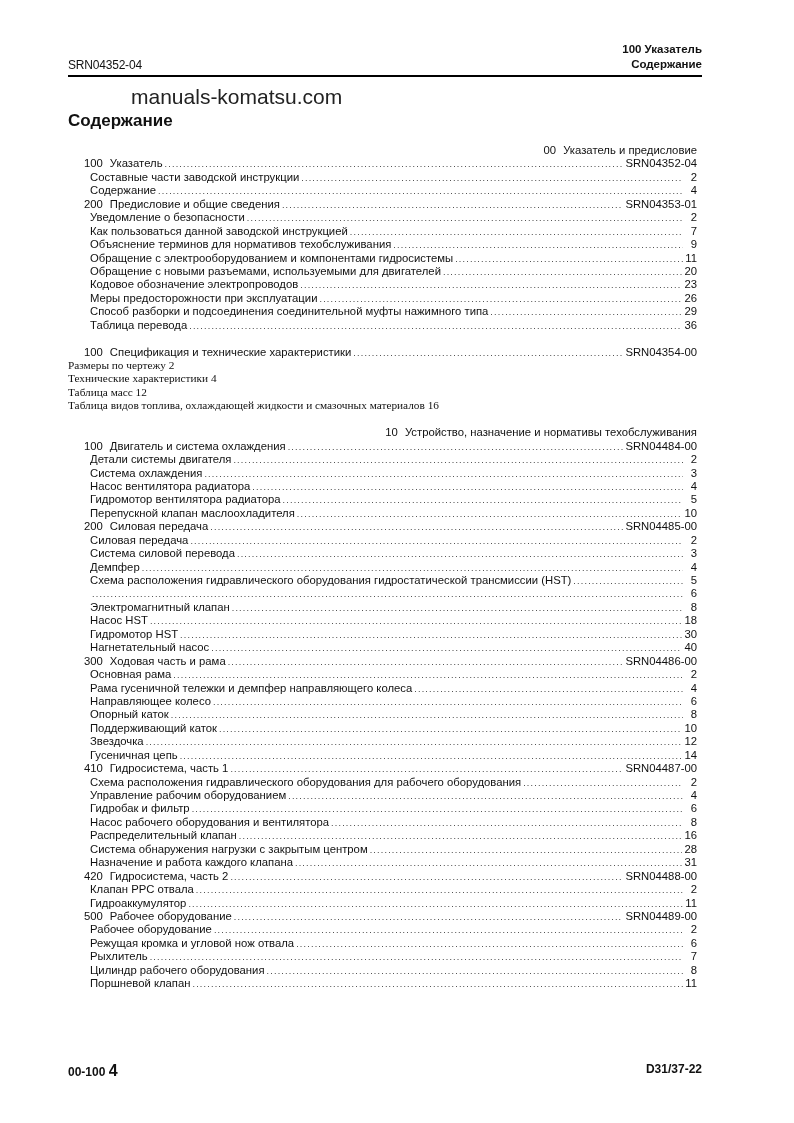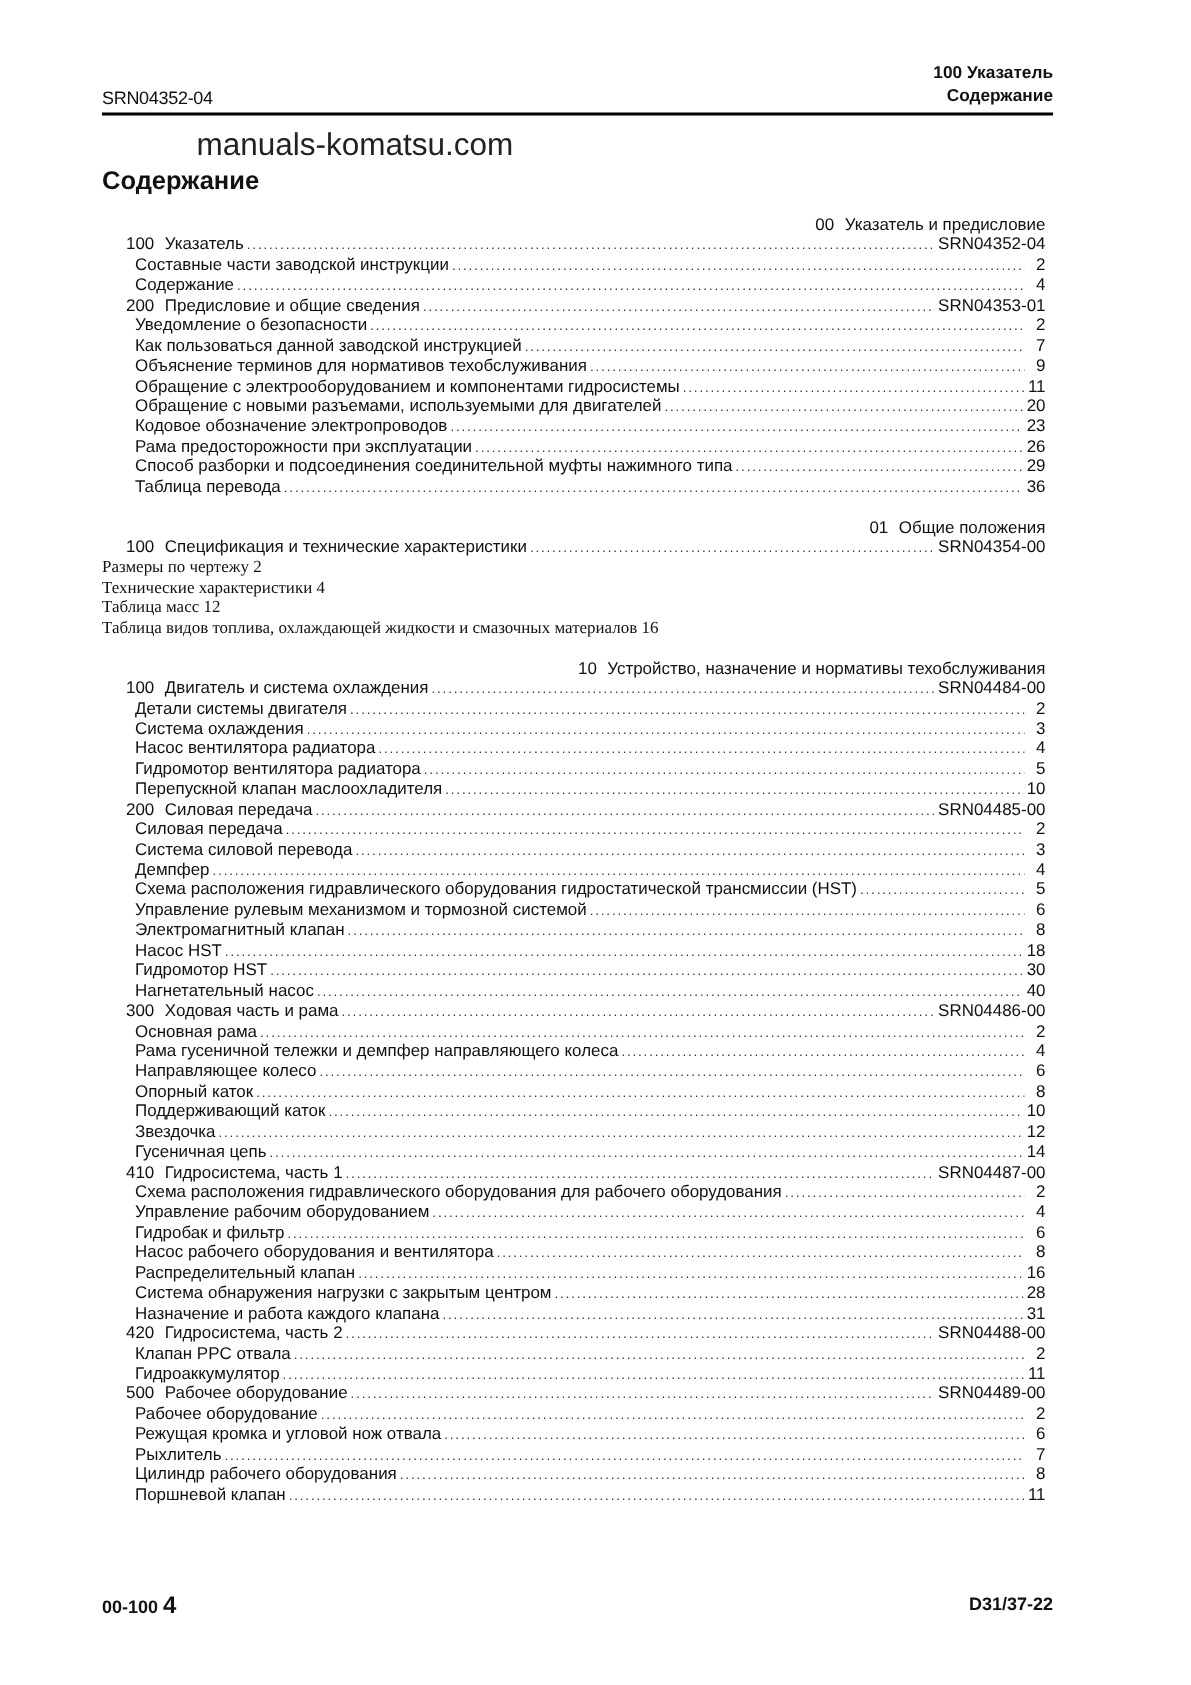--- a/index.html
+++ b/index.html
@@ -87,38 +87,35 @@
       <span class="lbl"><span>Обращение с новыми разъемами, используемыми для двигателей</span></span>
       <span class="dots"></span>
       <span class="pg">20</span>
     </div>
     <div class="row lvl2">
       <span class="lbl"><span>Кодовое обозначение электропроводов</span></span>
       <span class="dots"></span>
       <span class="pg">23</span>
     </div>
     <div class="row lvl2">
-      <span class="lbl"><span>Рама предосторожности при эксплуатации</span></span>
+      <span class="lbl"><span>Меры предосторожности при эксплуатации</span></span>
       <span class="dots"></span>
       <span class="pg">26</span>
     </div>
     <div class="row lvl2">
       <span class="lbl"><span>Способ разборки и подсоединения соединительной муфты нажимного типа</span></span>
       <span class="dots"></span>
       <span class="pg">29</span>
     </div>
     <div class="row lvl2">
       <span class="lbl"><span>Таблица перевода</span></span>
       <span class="dots"></span>
       <span class="pg">36</span>
     </div>
     <div class="gap"></div>
-    <div class="row lvl0">
-      <span class="lbl"><span class="num">01</span><span>Общие положения</span></span>
-    </div>
     <div class="row lvl1">
       <span class="lbl"><span class="num">100</span><span>Спецификация и технические характеристики</span></span>
       <span class="dots"></span>
       <span class="pg">SRN04354-00</span>
     </div>
     <div class="row plain">
       <span class="lbl"><span>Размеры по чертежу 2</span></span>
     </div>
     <div class="row plain">
       <span class="lbl"><span>Технические характеристики 4</span></span>
@@ -182,21 +179,20 @@
       <span class="lbl"><span>Демпфер</span></span>
       <span class="dots"></span>
       <span class="pg">4</span>
     </div>
     <div class="row lvl2">
       <span class="lbl"><span>Схема расположения гидравлического оборудования гидростатической трансмиссии (HST)</span></span>
       <span class="dots"></span>
       <span class="pg">5</span>
     </div>
     <div class="row lvl2">
-      <span class="lbl"><span>Управление рулевым механизмом и тормозной системой</span></span>
       <span class="dots"></span>
       <span class="pg">6</span>
     </div>
     <div class="row lvl2">
       <span class="lbl"><span>Электромагнитный клапан</span></span>
       <span class="dots"></span>
       <span class="pg">8</span>
     </div>
     <div class="row lvl2">
       <span class="lbl"><span>Насос HST</span></span>

